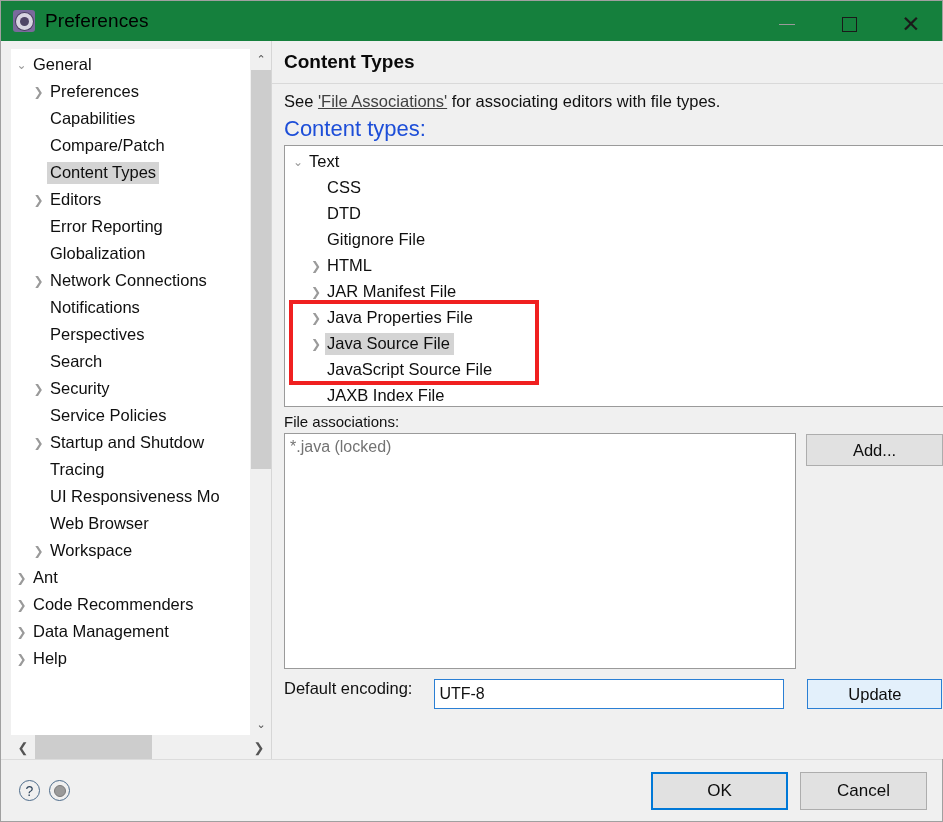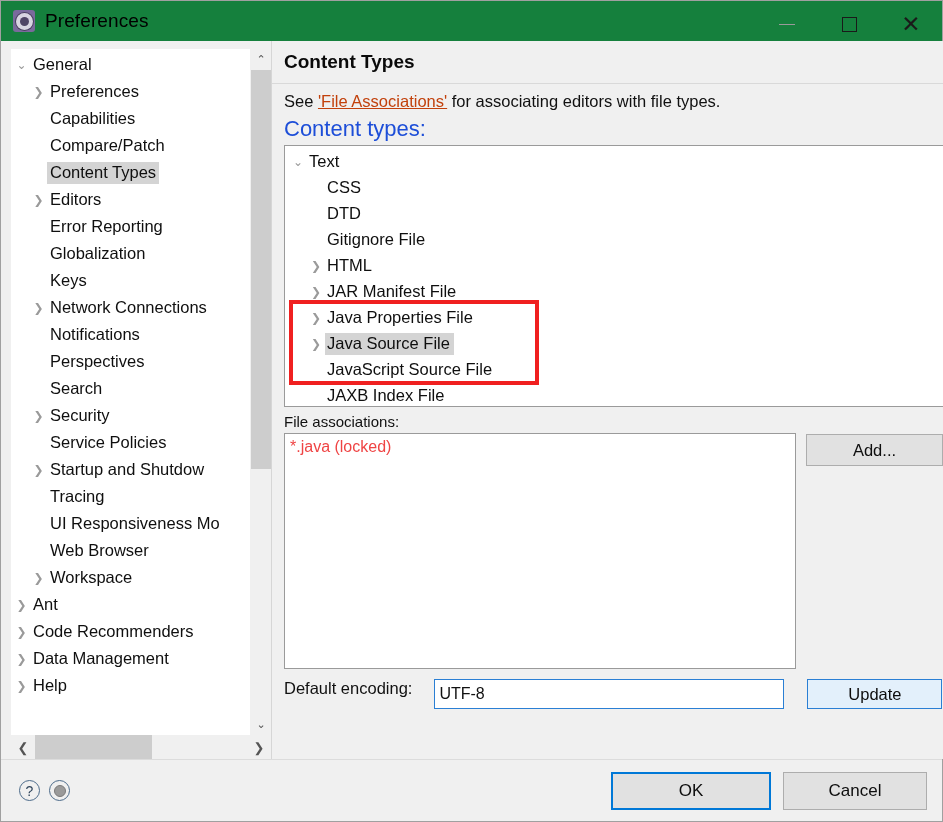--- a/index.html
+++ b/index.html
@@ -141,21 +141,21 @@
   .nav-icons {
     position: absolute; right: 9px; top: 50%; transform: translateY(-50%);
     display: flex; align-items: center; gap: 7px;
   }
   .nav-arrow { width: 19px; height: 16px; display: block; }
   .chev { width: 13px; height: 13px; display: block; }
 
   .right-body { flex: 1 1 auto; padding: 8px 10px 0 12px; display: flex; flex-direction: column; }
 
   .desc-line { font-size: 16.5px; color: #111; margin-bottom: 5px; }
-  .desc-link { color: #c2410c; text-decoration: underline; }
+  .desc-link { color: #404040; text-decoration: underline; }
   .sub-label { font-size: 22px; color: #1d4ed8; margin-bottom: 3px; }
 
   .ct-box {
     height: 262px; border: 1px solid #9a9a9a; background: #fff;
     display: flex; position: relative; overflow: hidden;
     flex: 0 0 262px;
   }
   .ct-list { flex: 1 1 auto; padding-top: 3px; position: relative; overflow: hidden; }
   .ct-row {
     height: 26px; display: flex; align-items: center;
@@ -171,21 +171,21 @@
     position: absolute; border: 4px solid #f02020;
     pointer-events: none; z-index: 5;
   }
 
   .ct-vscroll { width: 21px; flex: 0 0 21px; background: #f7f7f7; display: flex; flex-direction: column; border-left: 1px solid #e2e2e2; }
 
   .fa-label { font-size: 15px; color: #111; margin: 6px 3px 3px 0; }
   .fa-area { display: flex; gap: 10px; flex: 0 0 auto; }
   .fa-list {
     width: 512px; height: 236px; border: 1px solid #9a9a9a; background: #fff;
-    padding: 4px 5px; font-size: 16px; color: #ef4444;
+    padding: 4px 5px; font-size: 16px; color: #737373;
   }
   .fa-buttons { display: flex; gap: 10px; padding-top: 1px; }
   .btn {
     width: 137px; height: 32px;
     font-size: 16.5px; font-family: "Liberation Sans", sans-serif;
     background: #e1e1e1; border: 1px solid #adadad; color: #0d0d0d;
     display: flex; align-items: center; justify-content: center;
   }
   .btn.disabled { color: #a0a0a0; background: #cccccc; border-color: #cccccc; }
 
@@ -213,26 +213,26 @@
   .footer-icons { display: flex; align-items: center; gap: 9px; }
   .circ-icon {
     width: 21px; height: 21px; border-radius: 50%;
     border: 1.4px solid #4c6b8a; background: #f0f0f0;
     display: flex; align-items: center; justify-content: center;
     font-size: 14px; color: #30455c; font-family: "Liberation Sans", sans-serif;
   }
   .circ-icon .dot { width: 12px; height: 12px; border-radius: 50%; background: #9a9a9a; border: 1px solid #7b7b7b; }
   .footer-buttons { position: absolute; right: 15px; display: flex; gap: 12px; }
   .btn-ok {
-    width: 160px; height: 38px; background: #e1e1e1; border: 2px solid #0078d7;
+    width: 137px; height: 38px; background: #e1e1e1; border: 2px solid #0078d7;
     font-size: 17px; color: #0d0d0d; display: flex; align-items: center; justify-content: center;
     font-family: "Liberation Sans", sans-serif;
   }
   .btn-cancel {
-    width: 144px; height: 38px; background: #e1e1e1; border: 1px solid #adadad;
+    width: 127px; height: 38px; background: #e1e1e1; border: 1px solid #adadad;
     font-size: 17px; color: #0d0d0d; display: flex; align-items: center; justify-content: center;
     font-family: "Liberation Sans", sans-serif;
   }
 </style>
 </head>
 <body>
 
 <div class="window">
 
   <div class="titlebar">
@@ -285,24 +285,20 @@
               <span class="twisty">❯</span>
               <span class="tlabel">Editors</span>
             </div>
             <div class="tnode lvl1">
               <span class="twisty"></span>
               <span class="tlabel">Error Reporting</span>
             </div>
             <div class="tnode lvl1">
               <span class="twisty"></span>
               <span class="tlabel">Globalization</span>
-            </div>
-            <div class="tnode lvl1">
-              <span class="twisty"></span>
-              <span class="tlabel">Keys</span>
             </div>
             <div class="tnode lvl1">
               <span class="twisty">❯</span>
               <span class="tlabel">Network Connections</span>
             </div>
             <div class="tnode lvl1">
               <span class="twisty"></span>
               <span class="tlabel">Notifications</span>
             </div>
             <div class="tnode lvl1">

